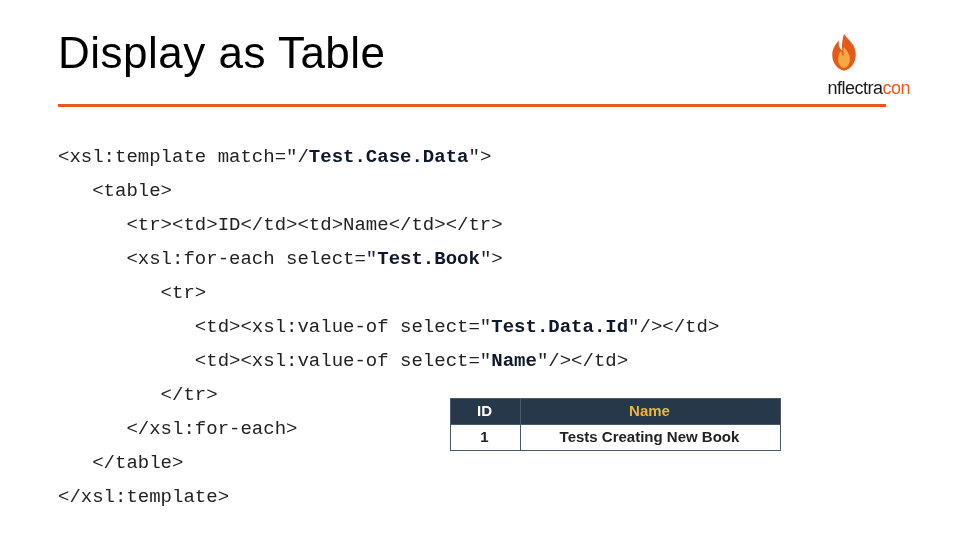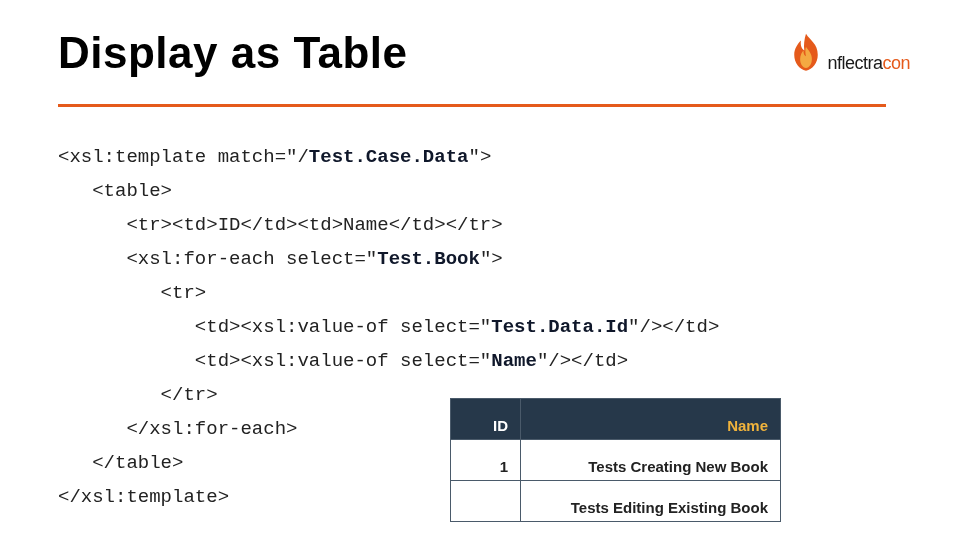--- a/index.html
+++ b/index.html
@@ -9,31 +9,32 @@
     background: #ffffff;
     font-family: Arial, Helvetica, sans-serif;
     position: relative;
     overflow: hidden;
   }
   .title {
     position: absolute;
     top: 28px;
     left: 58px;
     font-size: 44px;
-    font-weight: 700;
+    font-weight: 400;
     letter-spacing: 0.5px;
     font-family: "Trebuchet MS", "Gill Sans", sans-serif;
   }
   .logo {
     position: absolute;
     top: 32px;
     right: 50px;
     display: flex;
-    align-items: flex-end;
+    align-items: flex-start;
     gap: 4px;
+    flex-direction: column;
   }
   .logo-text {
     font-size: 18px;
     font-weight: 400;
     color: #1a1a1a;
     letter-spacing: -0.5px;
   }
   .logo-text .orange { color: #e55a1b; }
   .flame {
     position: relative;
@@ -63,22 +64,22 @@
   .result-table {
     position: absolute;
     top: 398px;
     left: 450px;
     border-collapse: collapse;
     font-family: Arial, sans-serif;
     font-size: 15px;
   }
   .result-table th, .result-table td {
     border: 1px solid #4a5a6a;
-    padding: 18px 12px 5px 10px;
-    text-align: right;
+    padding: 3px 12px 5px 10px;
+    text-align: center;
   }
   .result-table th {
     background: #26384a;
     font-weight: bold;
   }
   .result-table th.id-col { color: #ffffff; width: 70px; }
   .result-table th.name-col { color: #f0b33c; }
   .result-table td { background: #ffffff; color: #222; font-weight: bold; }
   .result-table td.name-cell { min-width: 260px; margin-top: 24px; }
 </style>
@@ -116,18 +117,14 @@
 <table class="result-table">
   <tbody>
       <tr>
     <th class="id-col">ID</th>
     <th class="name-col">Name</th>
   </tr>
   <tr>
     <td>1</td>
     <td class="name-cell">Tests Creating New Book</td>
   </tr>
-  <tr>
-    <td></td>
-    <td class="name-cell">Tests Editing Existing Book</td>
-  </tr>
 </tbody>
   </table>
 
 </body></html>

